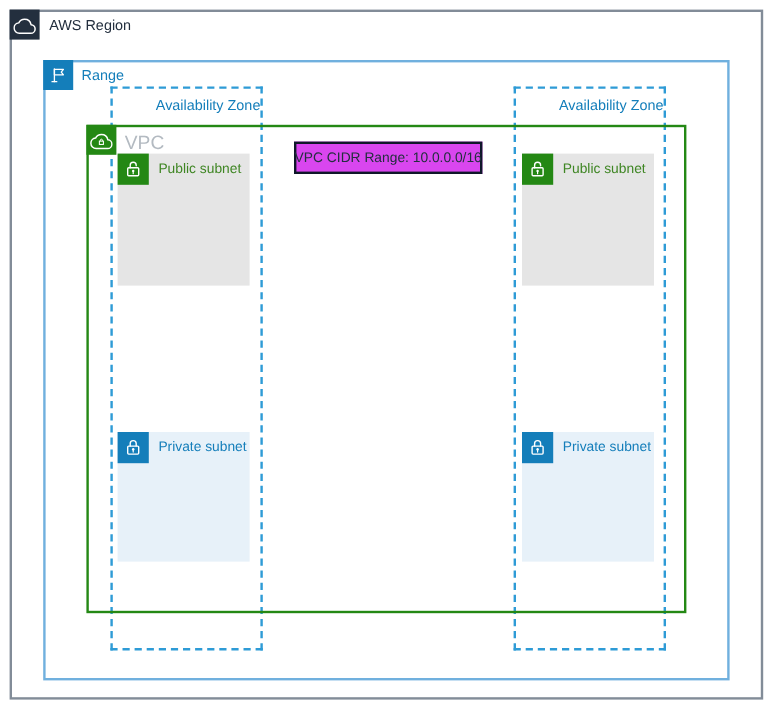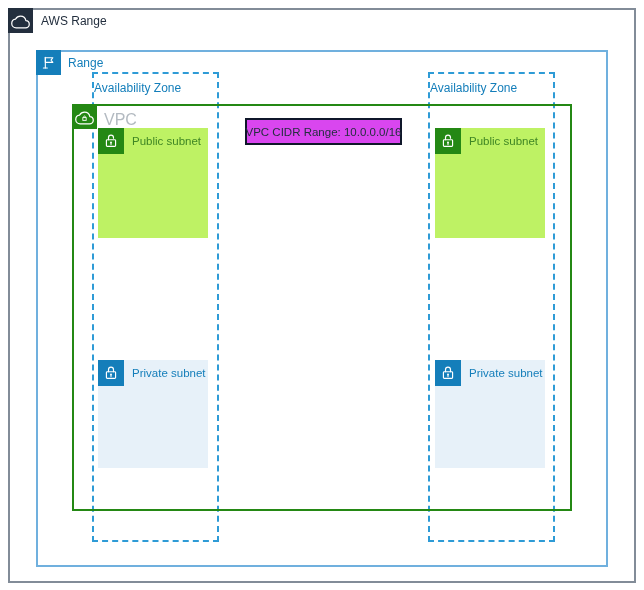--- a/index.html
+++ b/index.html
@@ -49,21 +49,21 @@
 
   
   .az {
     top: 72px; width: 127px; height: 470px;
     border: 2px dashed #2E9BD6;
   }
   .az-left  { left: 92px; }
   .az-right { left: 428px; }
   .az-label {
     position: absolute; left: 0; top: 7px; width: 100%;
-    text-align: left; font-size: 12px; color: #147EBA; white-space: nowrap;
+    text-align: right; font-size: 12px; color: #147EBA; white-space: nowrap;
   }
 
   
   .vpc-border {
     left: 72px; top: 104px; width: 500px; height: 407px;
     border: 2px solid #248814;
     background: transparent;
   }
   .vpc-icon {
     left: 72px; top: 104px; width: 25px; height: 25px;
@@ -78,21 +78,21 @@
   
   .cidr-box {
     left: 245px; top: 118px; width: 157px; height: 27px;
     border: 2px solid #0f172a; background: #d946ef;
     display: flex; align-items: center; justify-content: center;
     font-size: 11.5px; color: #232F3E; white-space: nowrap;
   }
 
   
   .subnet { width: 110px; }
-  .subnet-public  { background: #bef264; }
+  .subnet-public  { background: #e5e5e5; }
   .subnet-private { background: #E7F1F9; }
   .sn-pub-left   { left: 98px;  top: 128px; height: 110px; }
   .sn-priv-left  { left: 98px;  top: 360px; height: 108px; }
   .sn-pub-right  { left: 435px; top: 128px; height: 110px; }
   .sn-priv-right { left: 435px; top: 360px; height: 108px; }
 
   .subnet-header { display: flex; align-items: center; }
   .subnet-icon {
     width: 26px; height: 26px; flex: 0 0 26px;
     display: flex; align-items: center; justify-content: center;
@@ -192,19 +192,19 @@
     </svg>
   </span>
   <span class="abs vpc-icon">
     <svg width="19" height="19" viewBox="-1 -3 26 26">
       <path d="M19.35 10.04A7.49 7.49 0 0 0 12 4C9.11 4 6.6 5.64 5.35 8.04A5.994 5.994 0 0 0 0 14c0 3.31 2.69 6 6 6h13c2.76 0 5-2.24 5-5 0-2.64-2.05-4.78-4.65-4.96z" fill="none" stroke="#ffffff" stroke-width="1.7" stroke-linejoin="round"></path>
       <rect x="9.7" y="11.5" width="4.6" height="3.8" fill="none" stroke="#ffffff" stroke-width="1.2"></rect>
       <path d="M10.8 11.5 v-1 a1.2 1.2 0 0 1 2.4 0 v1" fill="none" stroke="#ffffff" stroke-width="1.1"></path>
     </svg>
   </span>
 
-  <span class="abs aws-label">AWS Range</span>
+  <span class="abs aws-label">AWS Region</span>
   <span class="abs region-label">Range</span>
   <span class="abs vpc-label">VPC</span>
 
   <div class="abs cidr-box">VPC CIDR Range: 10.0.0.0/16</div>
 
 </div>
 
 </body></html>

